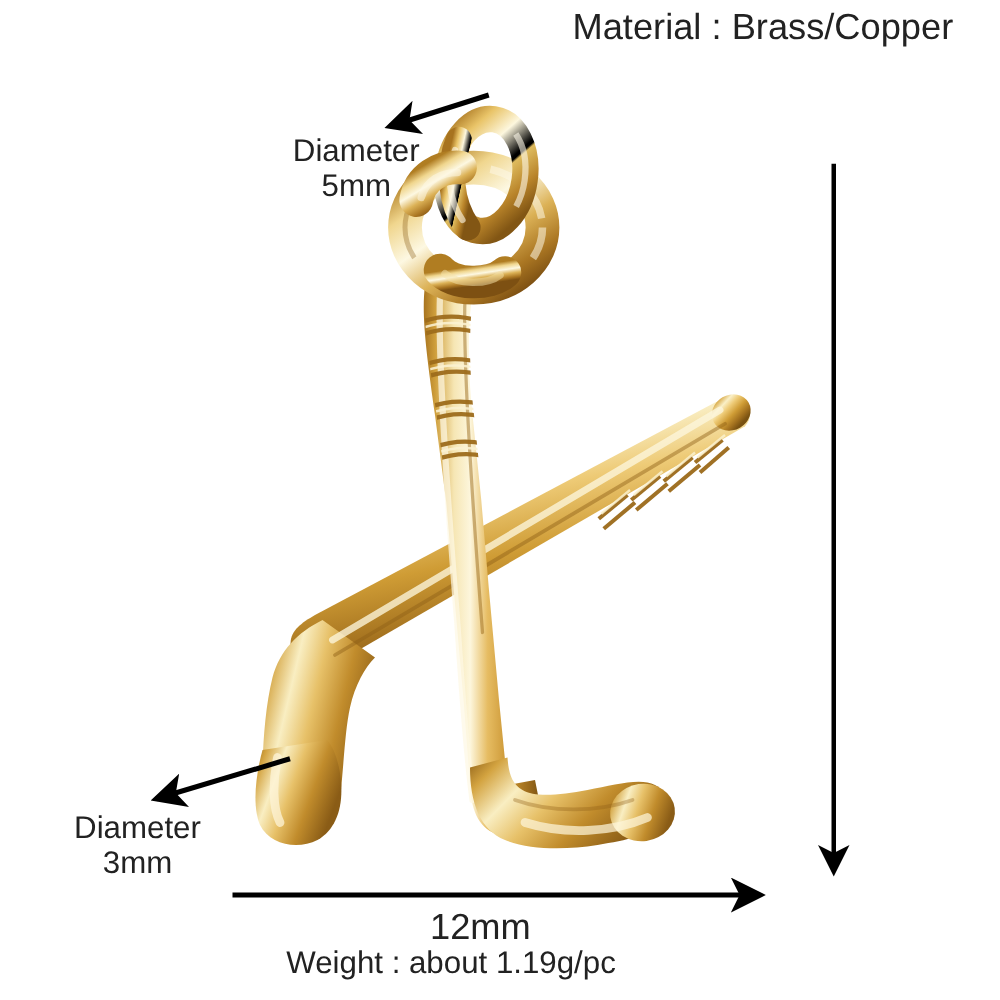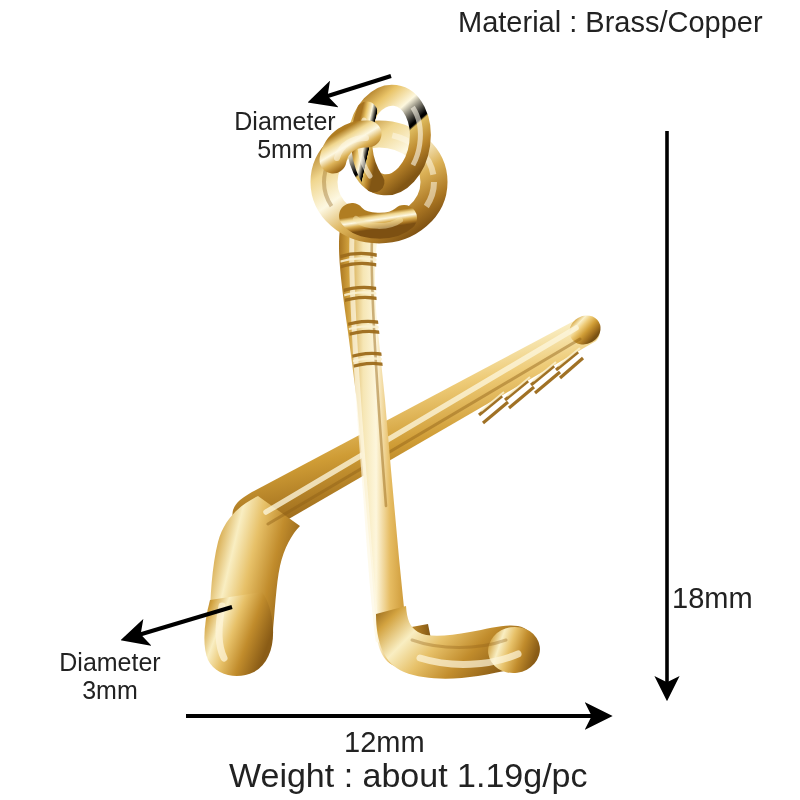--- a/index.html
+++ b/index.html
@@ -49,21 +49,21 @@
   }
   #width-label {
     left: 344px;
     top: 726px;
     font-size: 29px;
     text-align: center;
   }
   #weight-label {
     left: 229px;
     top: 756px;
-    font-size: 34px;
+    font-size: 25px;
   }
   #height-label {
     left: 672px;
     top: 582px;
     font-size: 29px;
   }
   svg.layer {
     position: absolute;
     left: 0;
     top: 0;
@@ -291,17 +291,16 @@
   </svg>
 
   <div class="anno" id="material-label">Material : Brass/Copper</div>
 
   <div class="anno" id="diameter-label"><span>Diameter</span><br><span>5mm</span></div>
 
   <div class="anno" id="thickness-label"><span>Diameter</span><br><span>3mm</span></div>
 
   <div class="anno" id="width-label">12mm</div>
 
-  <div class="anno" id="height-label">18mm</div>
 
   <div class="anno" id="weight-label">Weight : about 1.19g/pc</div>
 
 </div>
 
 </body></html>

